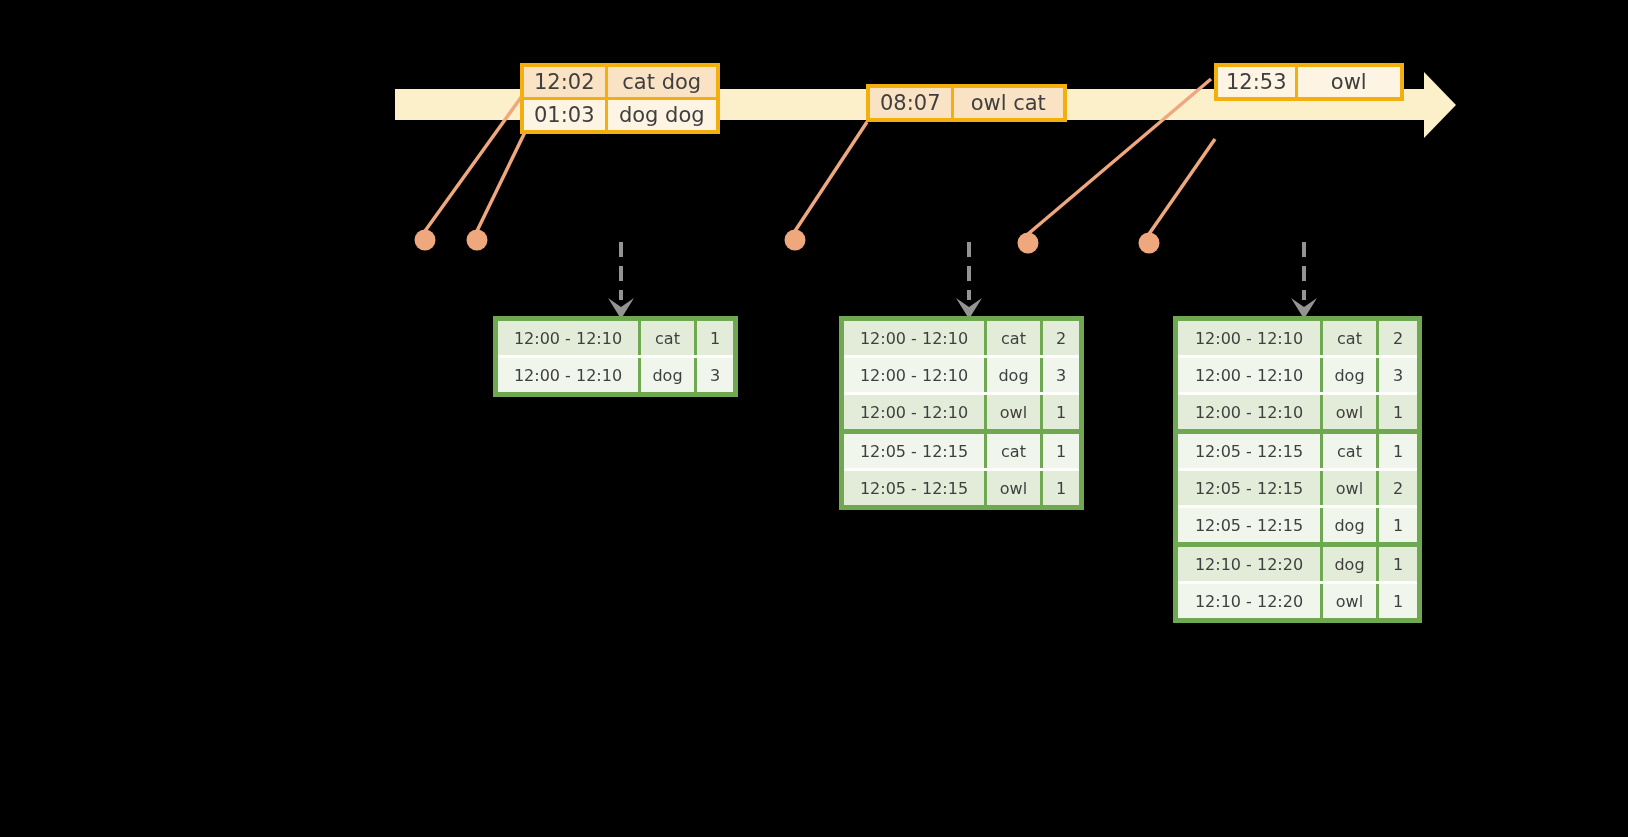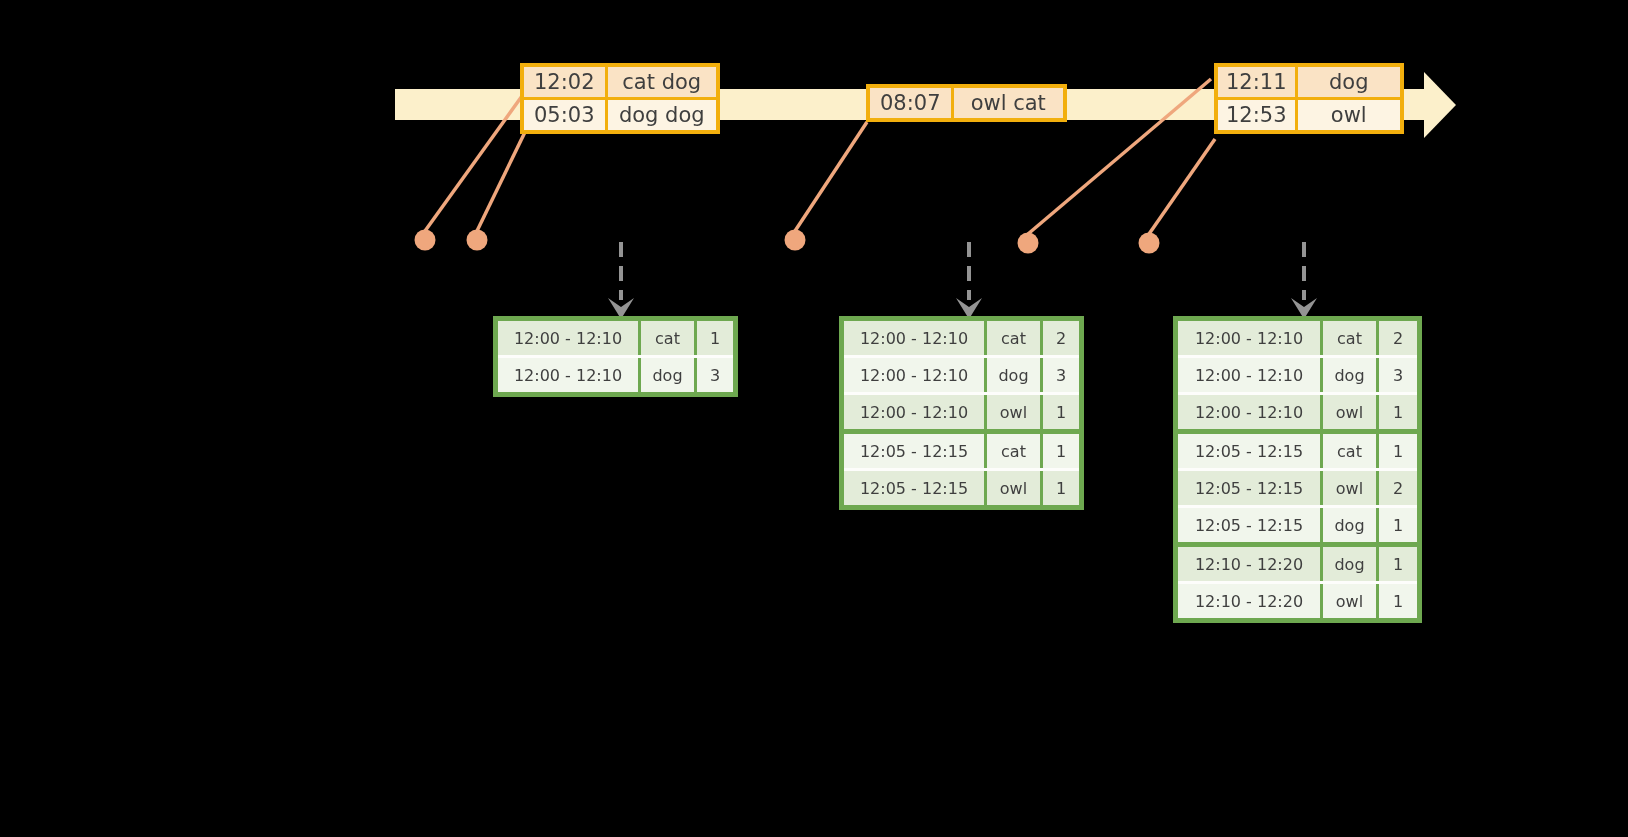--- a/index.html
+++ b/index.html
@@ -77,21 +77,21 @@
       <colgroup>
           <col style="width:84px">
           <col style="width:112px">
         </colgroup>
       <tbody>
           <tr class="dark">
             <td>12:02</td>
             <td>cat dog</td>
           </tr>
           <tr class="light">
-            <td>05:03</td>
+            <td>01:03</td>
             <td>dog dog</td>
           </tr>
         </tbody>
     </table>
   </div>
 
   <div class="abs" style="left:866px;top:84px;">
     <table class="event-table">
       <colgroup>
           <col style="width:84px">
@@ -106,24 +106,20 @@
     </table>
   </div>
 
   <div class="abs" style="left:1214px;top:63px;">
     <table class="event-table">
       <colgroup>
           <col style="width:60px">
           <col style="width:106px">
         </colgroup>
       <tbody>
-          <tr class="dark">
-            <td>12:11</td>
-            <td>dog</td>
-          </tr>
           <tr class="light">
             <td>12:53</td>
             <td>owl</td>
           </tr>
         </tbody>
     </table>
   </div>
 
   <div class="abs" style="left:493px;top:316px;">
     <table class="result-table">

